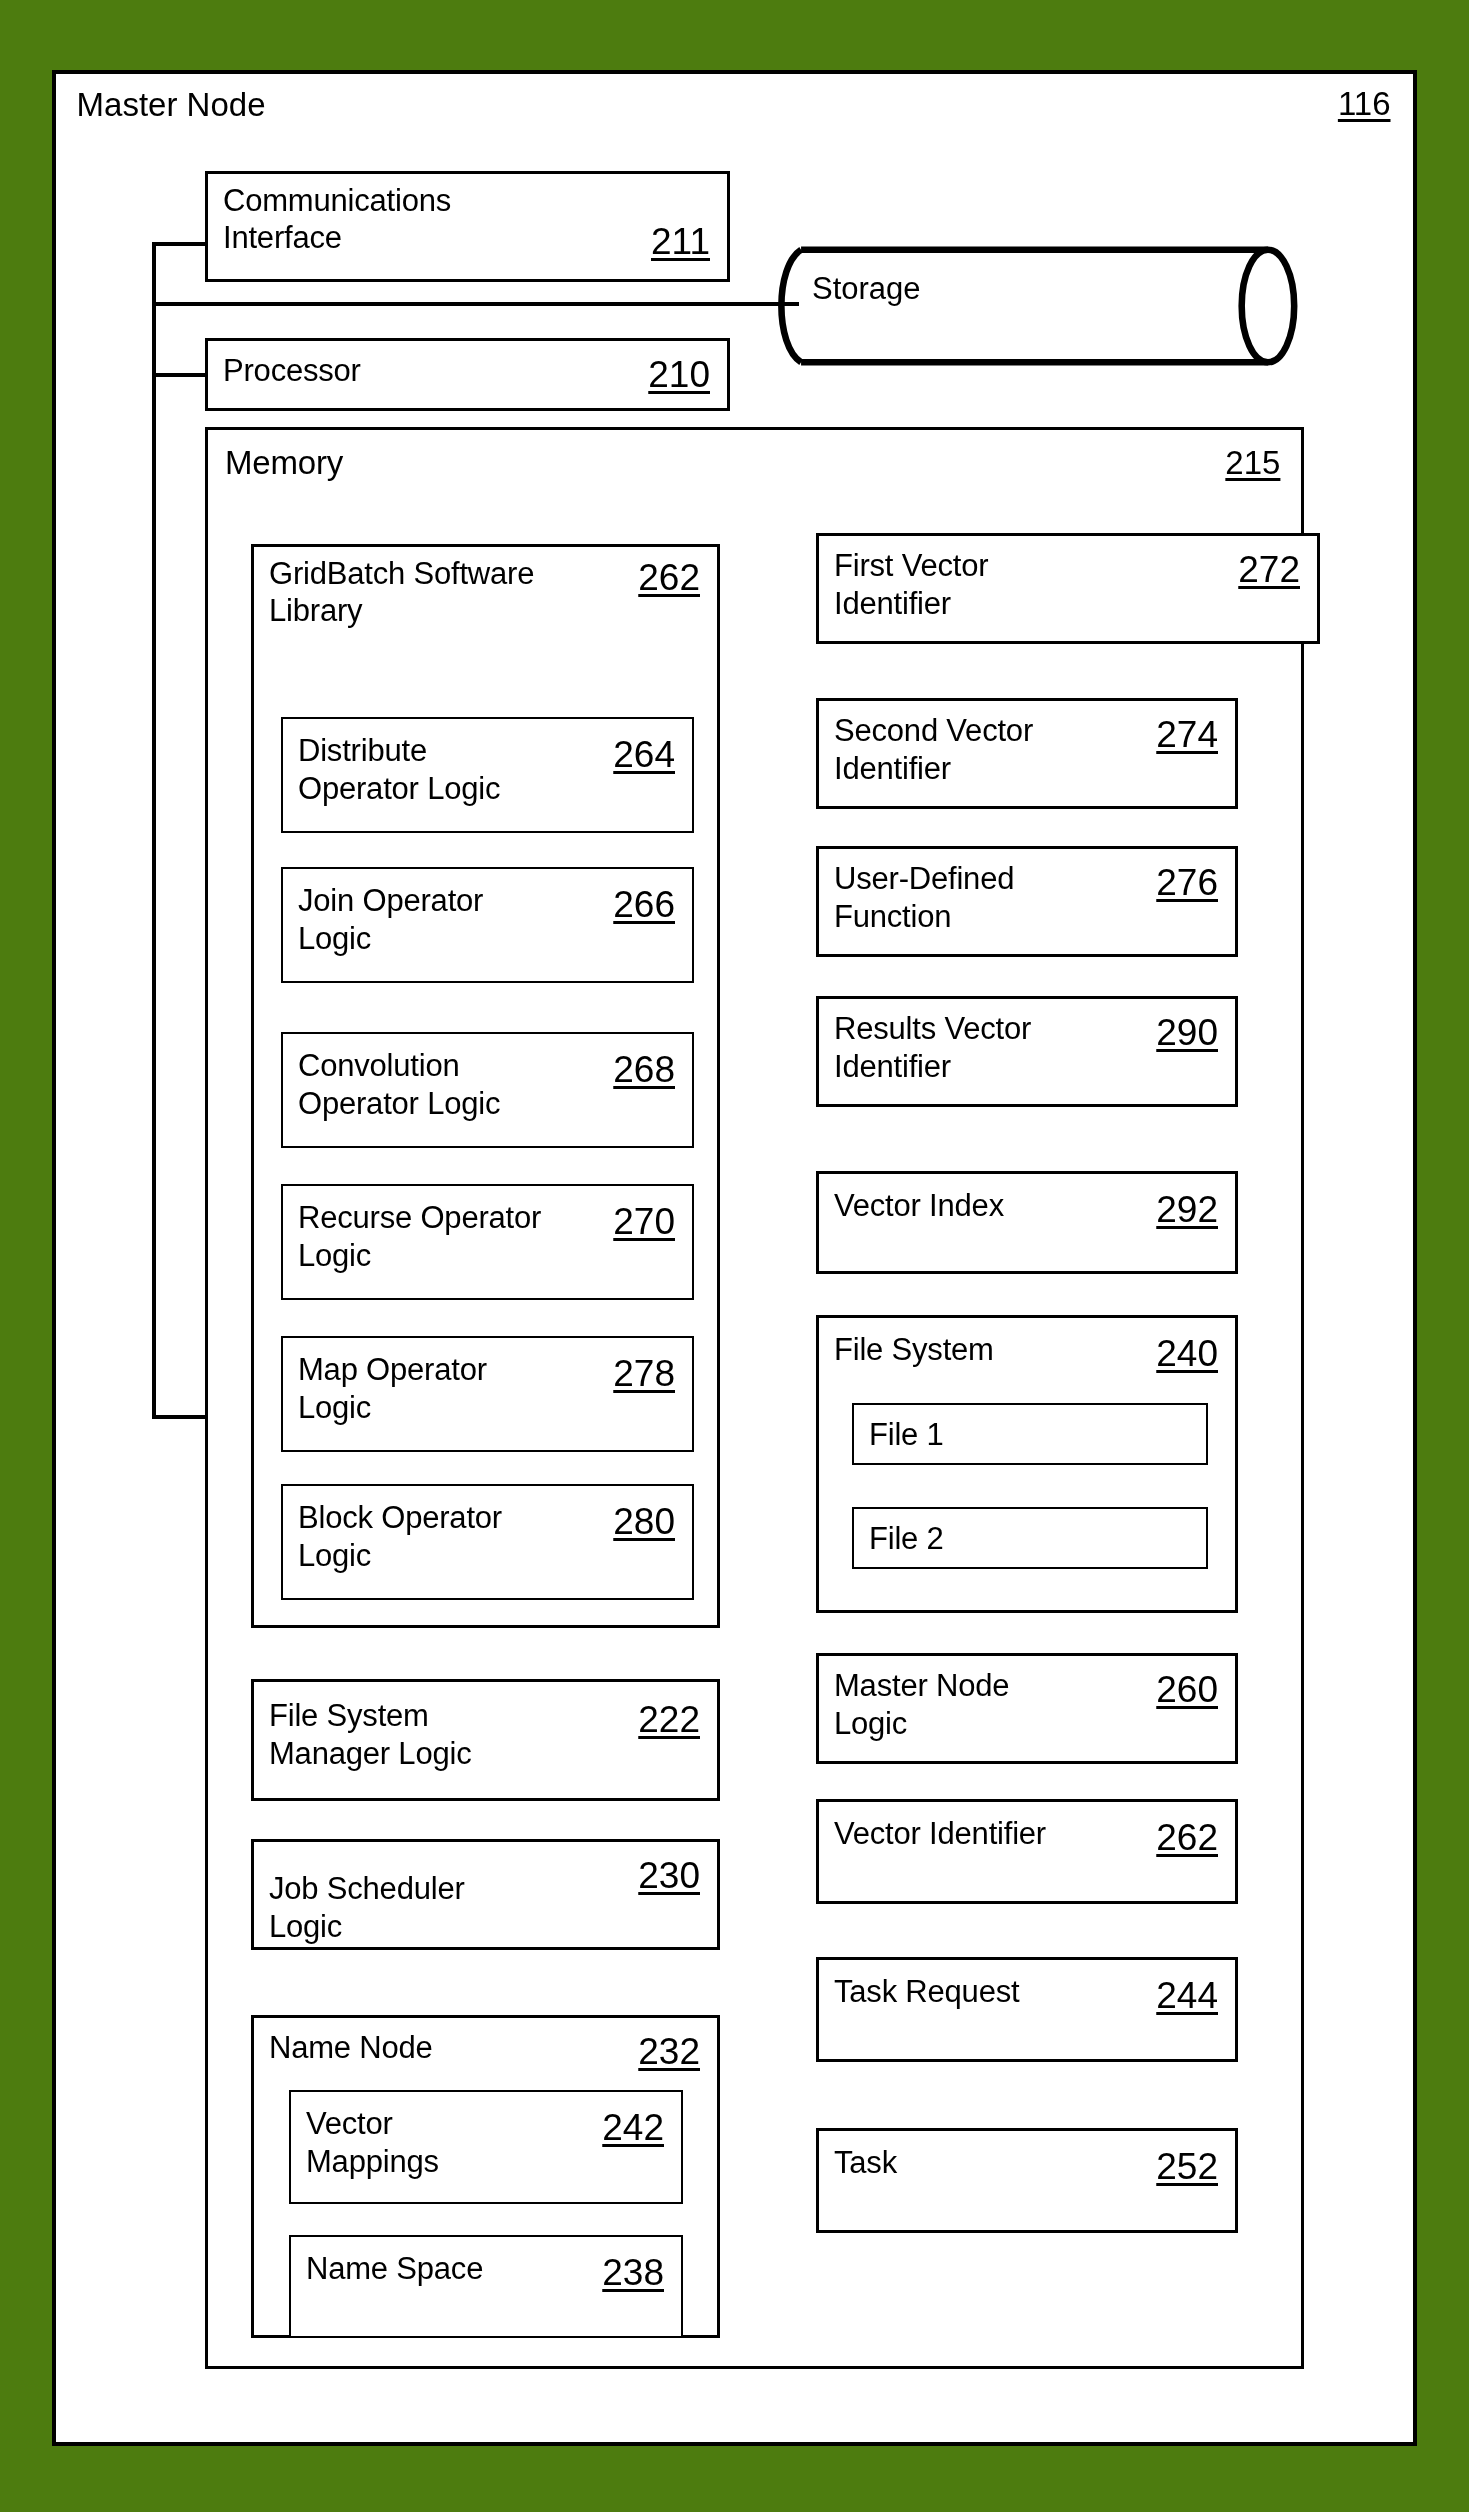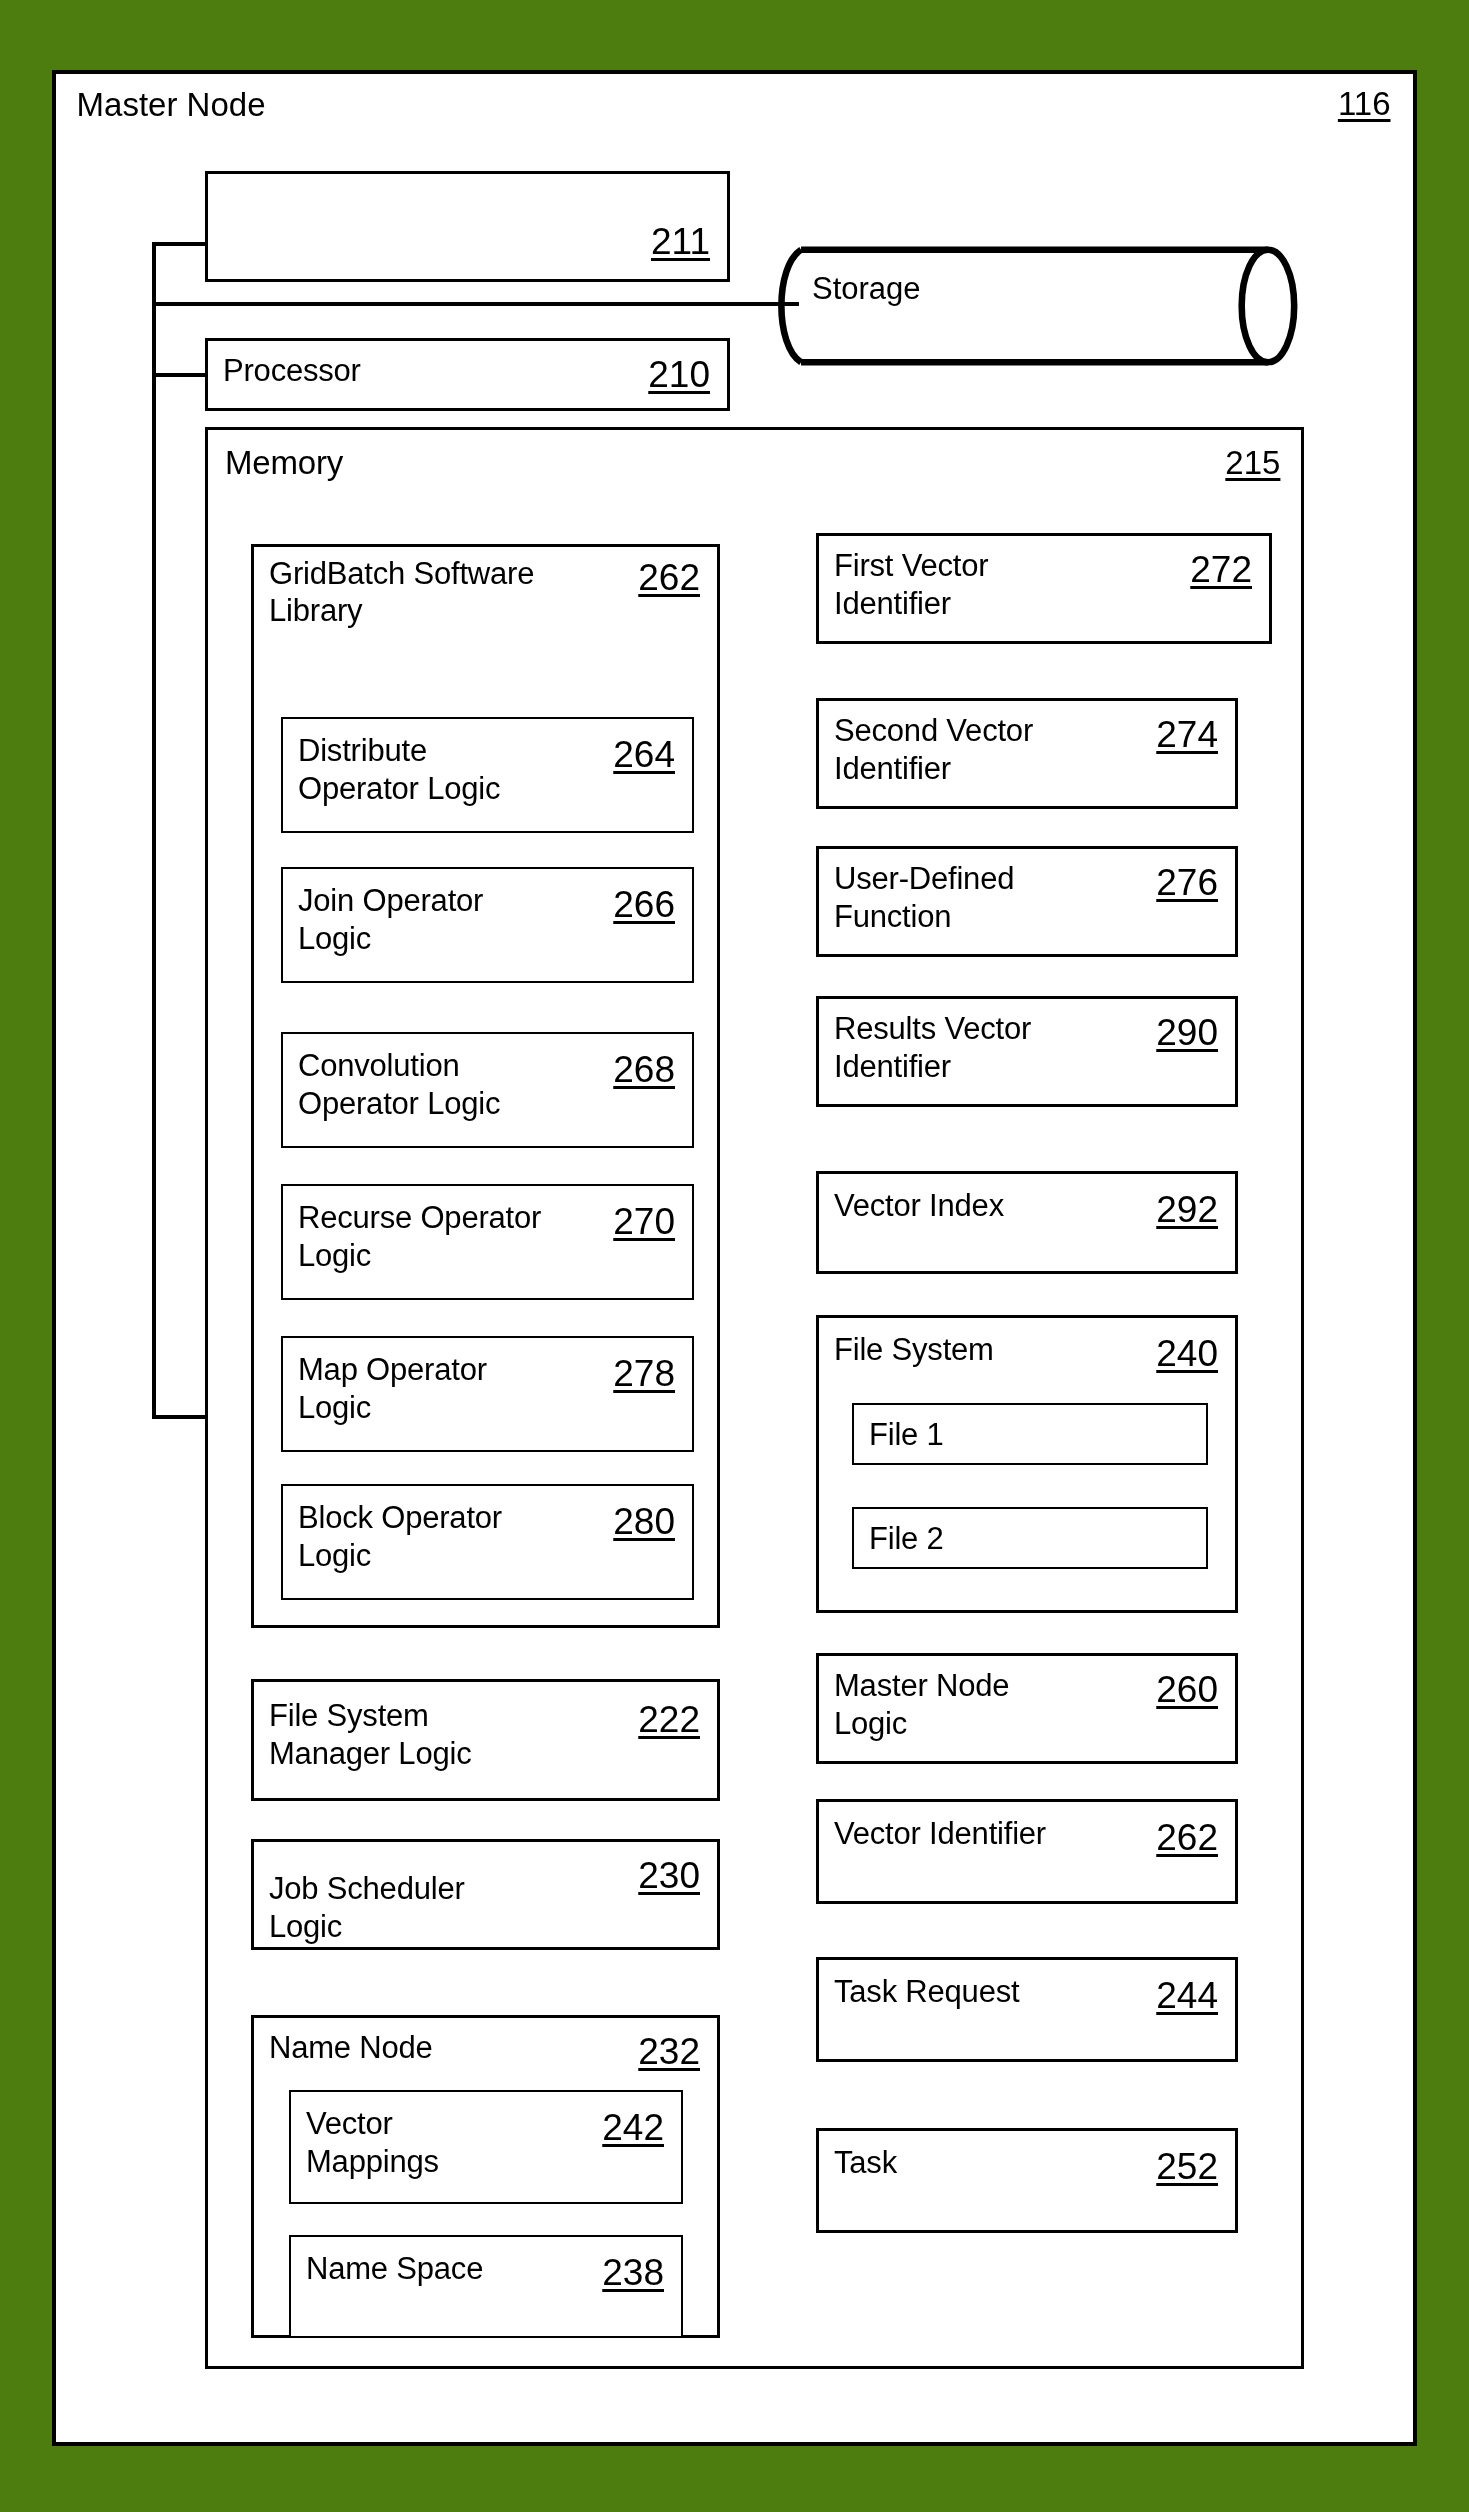--- a/index.html
+++ b/index.html
@@ -125,20 +125,22 @@
     <svg width="535" height="120" viewBox="0 0 570 128">
       <path d="M 36 4 L 534 4" fill="none" stroke="#000" stroke-width="7"></path>
       <path d="M 36 124 L 534 124" fill="none" stroke="#000" stroke-width="7"></path>
       <path d="M 36 4 C 8 22, 8 106, 36 124" fill="none" stroke="#000" stroke-width="7"></path>
       <ellipse cx="534" cy="64" rx="28" ry="60" fill="none" stroke="#000" stroke-width="7"></ellipse>
     </svg>
     <div class="storage-label">Storage</div>
   </div>
 
   <div class="box" style="left:205px; top:171px; width:525px; height:111px;">
+    <div class="blabel">Communications
+Interface</div>
     <div class="bnum" style="top:45px;">211</div>
   </div>
 
   <div class="box" style="left:205px; top:338px; width:525px; height:73px;">
     <div class="blabel" style="top:11.3px;">Processor</div>
     <div class="bnum" style="top:11.3px;">210</div>
   </div>
 
   <div class="box" style="left:205px; top:427px; width:1099px; height:1942px;">
     <div class="blabel" style="left:17px; top:13px; font-size:33px;">Memory</div>
@@ -208,21 +210,21 @@
     <div class="blabel" style="top:13px;">Vector
 Mappings</div>
     <div class="bnum" style="top:13px;">242</div>
   </div>
 
   <div class="box box-thin" style="left:289px; top:2235px; width:394px; height:103px;">
     <div class="blabel" style="top:13px;">Name Space</div>
     <div class="bnum" style="top:13px;">238</div>
   </div>
 
-  <div class="box" style="left:816px; top:533px; width:456px; height:111px;">
+  <div class="box" style="left:816px; top:533px; width:504px; height:111px;">
     <div class="blabel" style="top:11.3px;">First Vector
 Identifier</div>
     <div class="bnum" style="top:11.3px;">272</div>
   </div>
 
   <div class="box" style="left:816px; top:698px; width:422px; height:111px;">
     <div class="blabel" style="top:11.3px;">Second Vector
 Identifier</div>
     <div class="bnum" style="top:11.3px;">274</div>
   </div>

